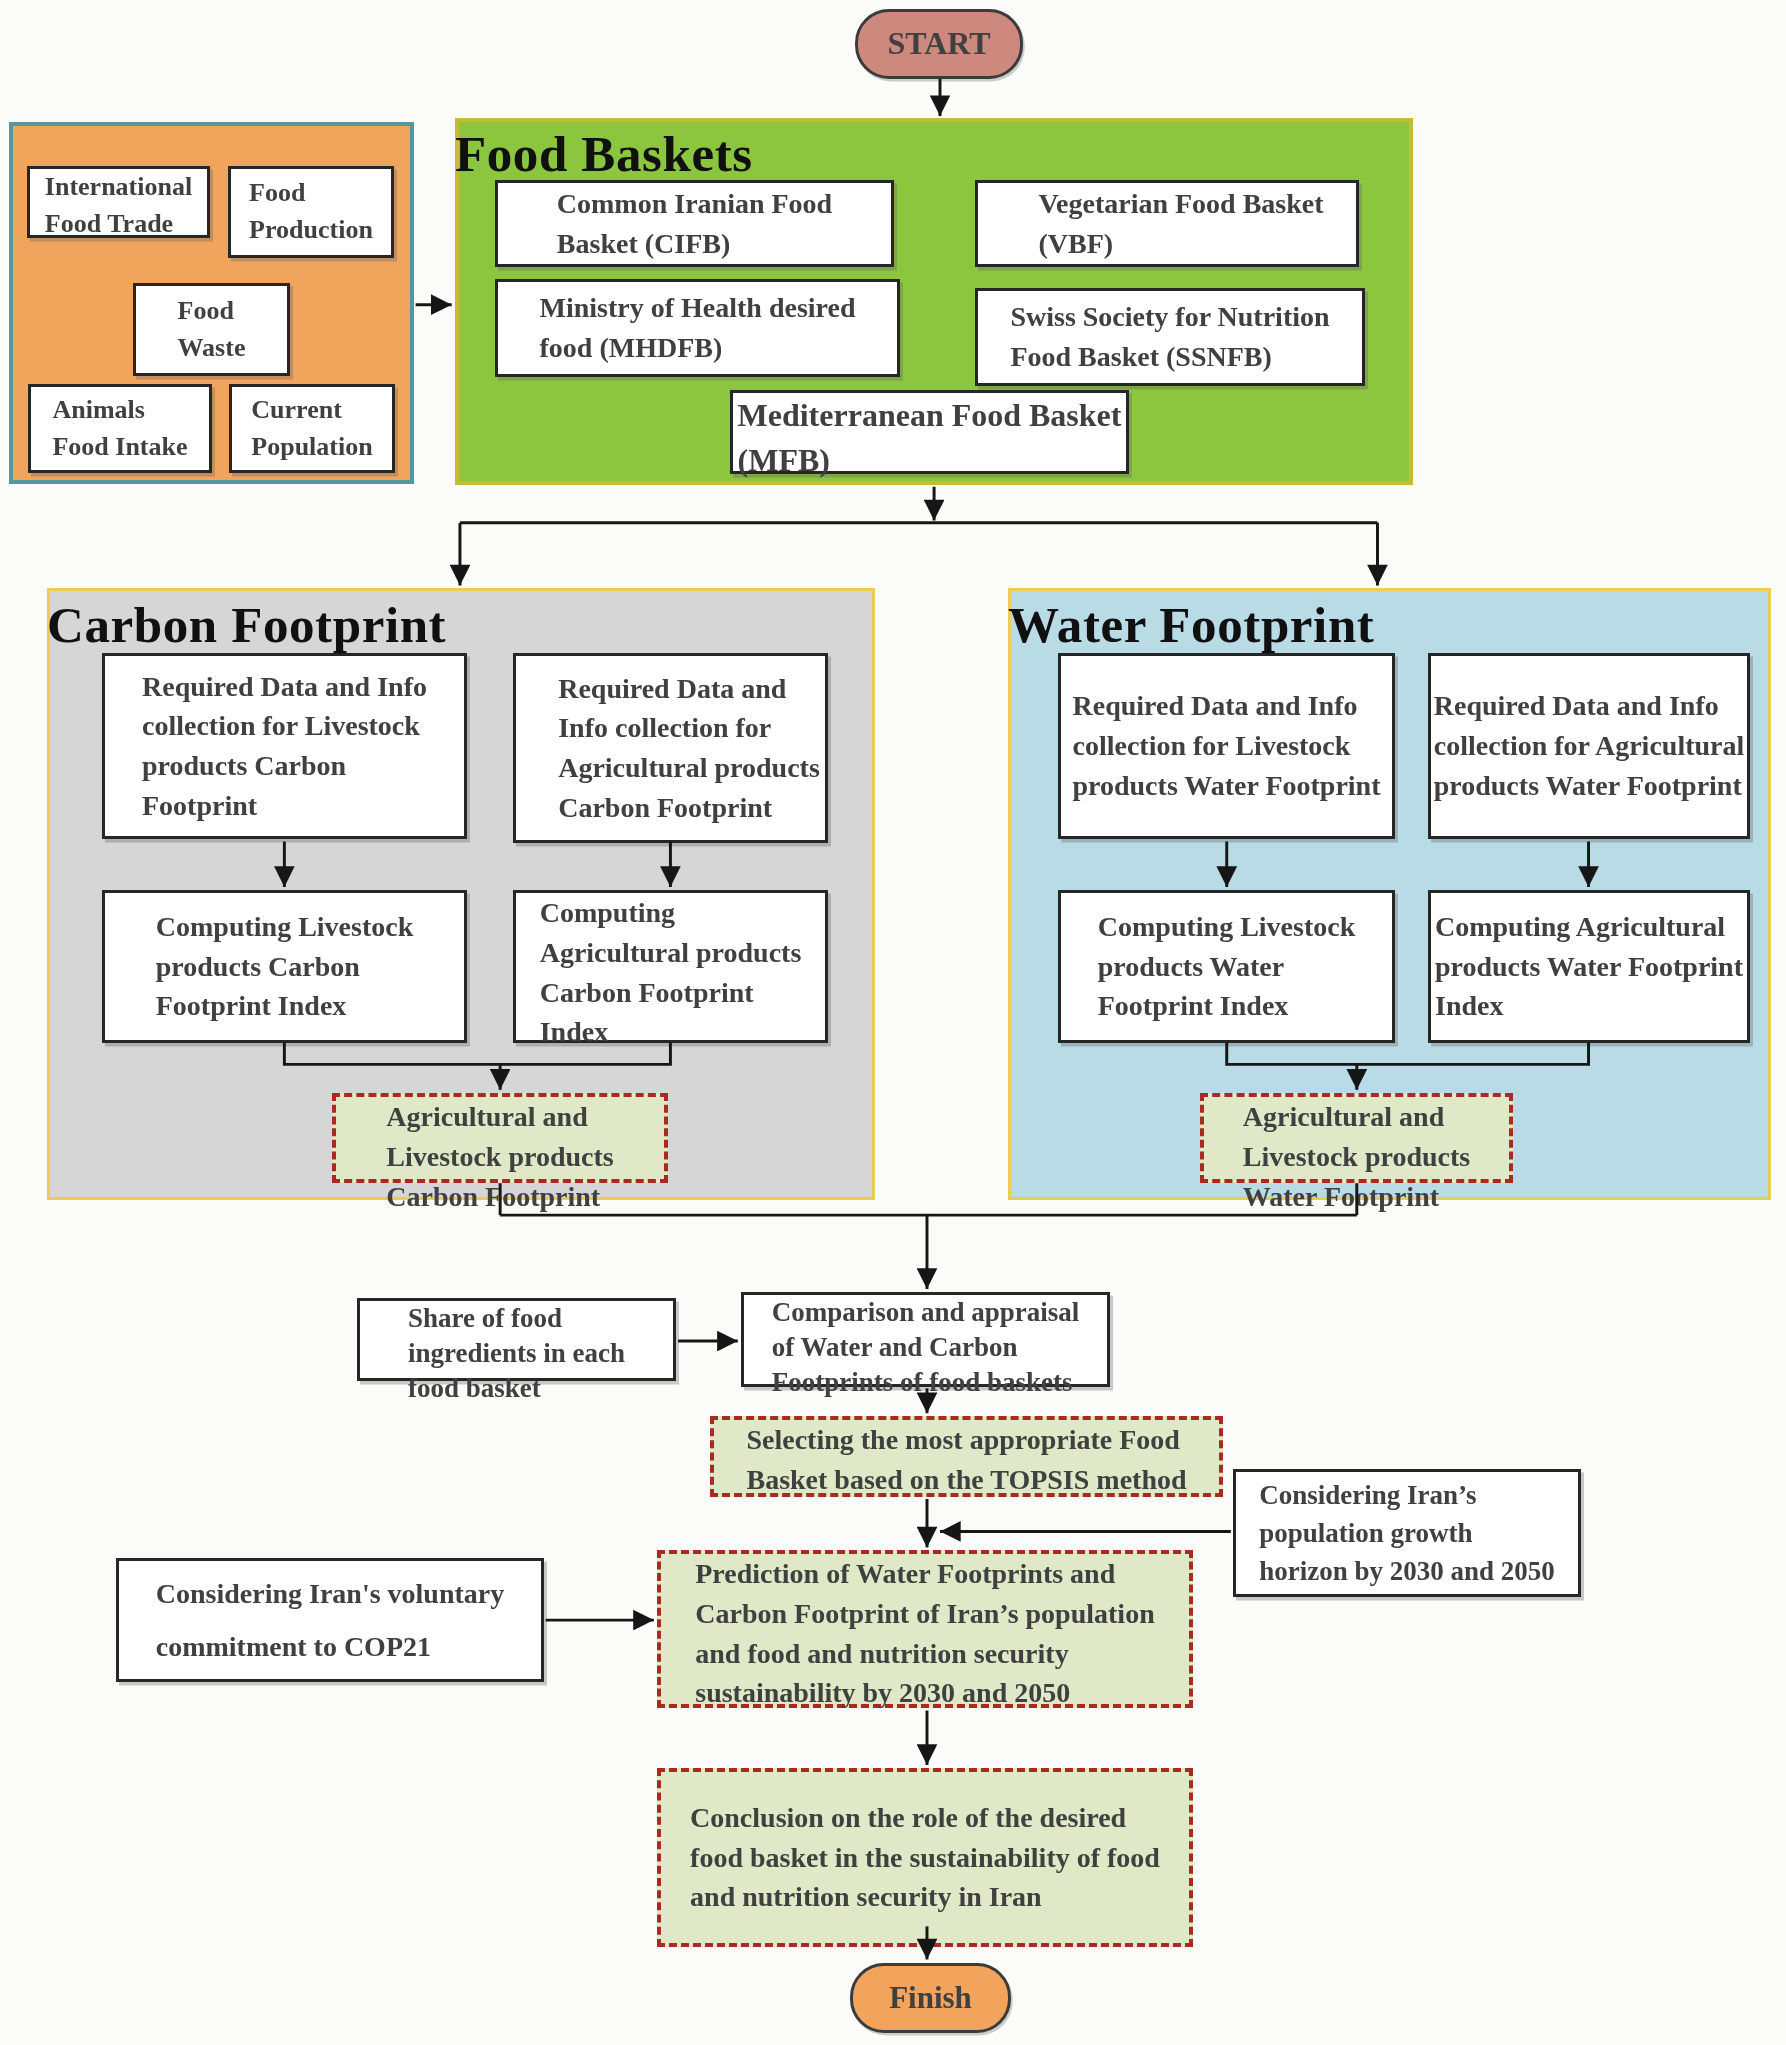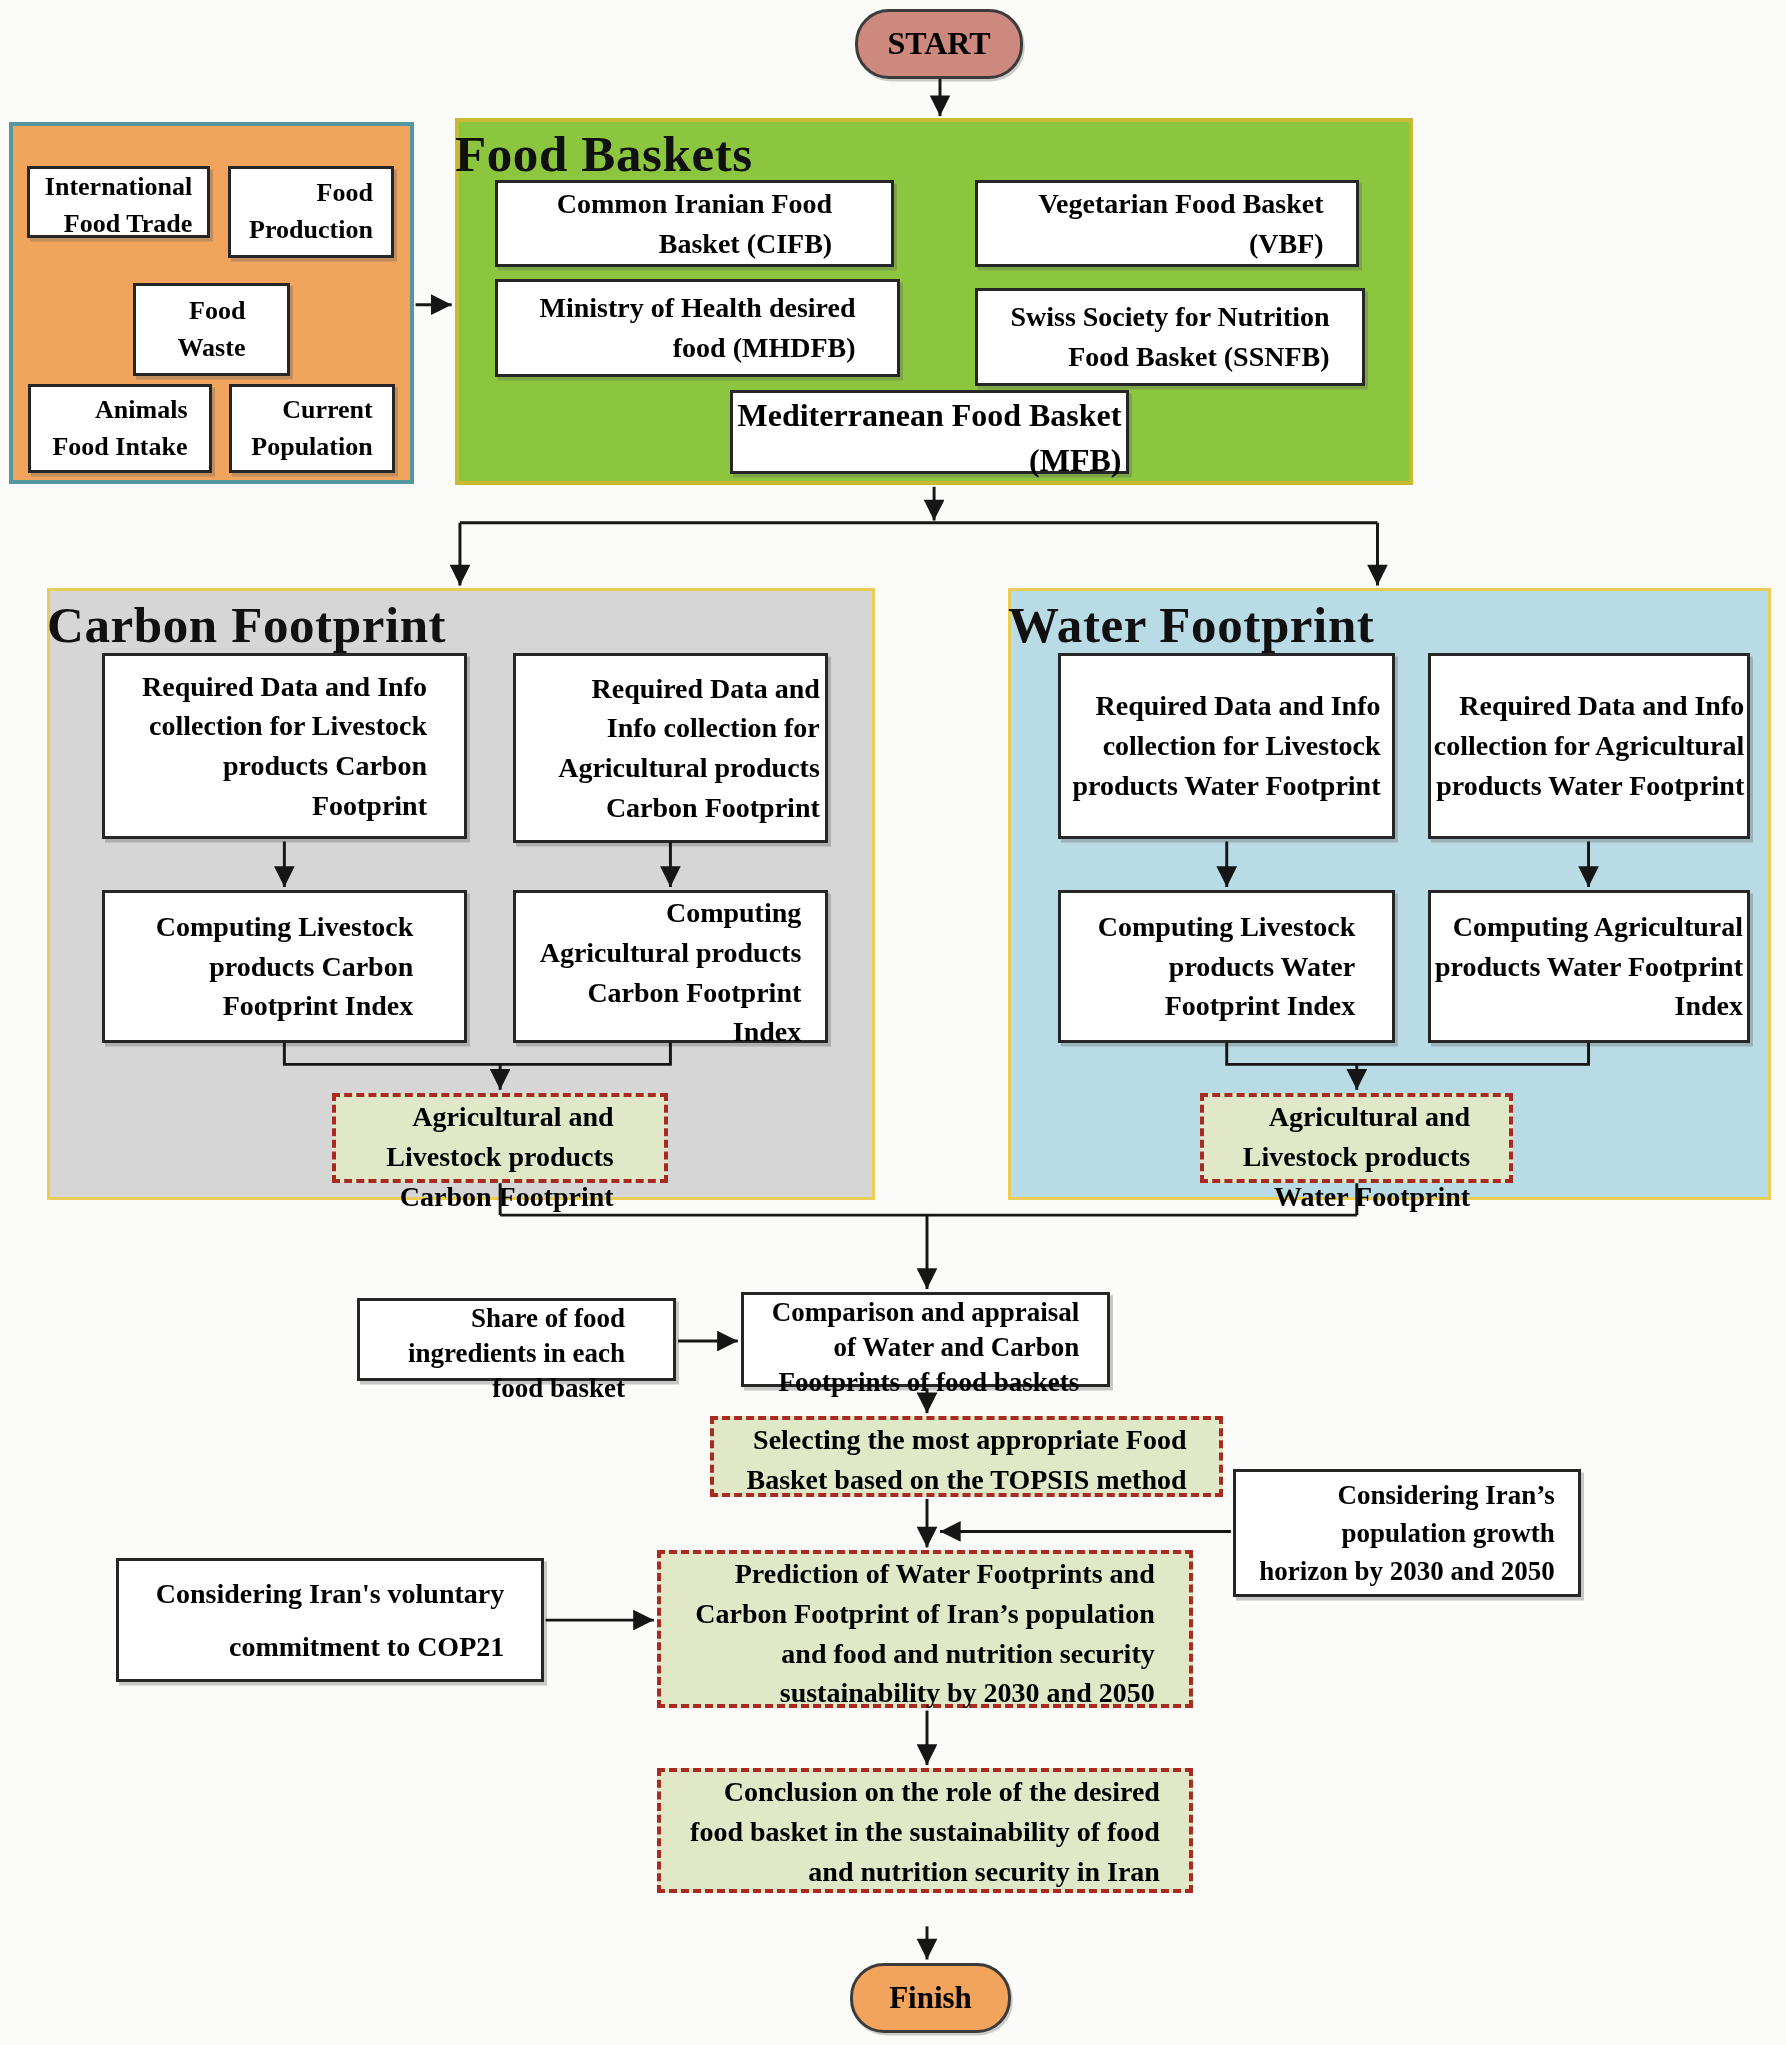--- a/index.html
+++ b/index.html
@@ -9,22 +9,22 @@
     font-family:"Liberation Serif", serif;
   }
   .connectors { position:absolute; left:0; top:0; pointer-events:none; z-index:50; }
   .panel { position:absolute; box-sizing:border-box; z-index:1; }
   .panel-title {
     position:absolute; z-index:5; text-align:left; font-weight:bold; color:#101010;
     font-family:"Liberation Serif", serif; letter-spacing:0.6px;
   }
   .node {
     position:absolute; box-sizing:border-box; z-index:10;
-    display:grid; place-items:center; text-align:right;
-    white-space:pre-line; font-weight:bold; color:#000000;
+    display:grid; place-items:center; text-align:left;
+    white-space:pre-line; font-weight:bold; color:#404040;
     font-family:"Liberation Serif", serif; line-height:1.42;
   }
   .white  { background:#ffffff; border:3px solid #262626; box-shadow:3px 3.5px 0 rgba(95,95,95,0.33); }
   .dashed { background:#e0e8c7; border:4.1px dashed #a82a20; }
   .terminator { border-radius:34px; border:3px solid #3b3b3b; box-shadow:1.8px 2.4px 0 rgba(95,95,95,0.30); }
   .start-node  { background:#ce897e; }
   .finish-node { background:#f2a45c; }
 </style>
 </head>
 <body>
@@ -155,20 +155,20 @@
 Basket based on the TOPSIS method</div>
   <div class="node white" style="left:1233px;top:1469px;width:348px;height:128px;font-size:27px;">Considering Iran’s
 population growth
 horizon by 2030 and 2050</div>
   <div class="node white" style="left:116px;top:1558px;width:428px;height:124px;font-size:28px;line-height:1.9;">Considering Iran's voluntary
 commitment to COP21</div>
   <div class="node dashed" style="left:657px;top:1550px;width:536px;height:158px;font-size:28px;">Prediction of Water Footprints and
 Carbon Footprint of Iran’s population
 and food and nutrition security
 sustainability by 2030 and 2050</div>
-  <div class="node dashed" style="left:657px;top:1768px;width:536px;height:125px;font-size:28px;">Conclusion on the role of the desired
+  <div class="node dashed" style="left:657px;top:1768px;width:536px;height:179px;font-size:28px;">Conclusion on the role of the desired
 food basket in the sustainability of food
 and nutrition security in Iran</div>
 
   <div class="node terminator finish-node" style="left:850px;top:1963px;width:161px;height:70px;font-size:31px;">Finish</div>
 
 </div>
 
 
 </body></html>

